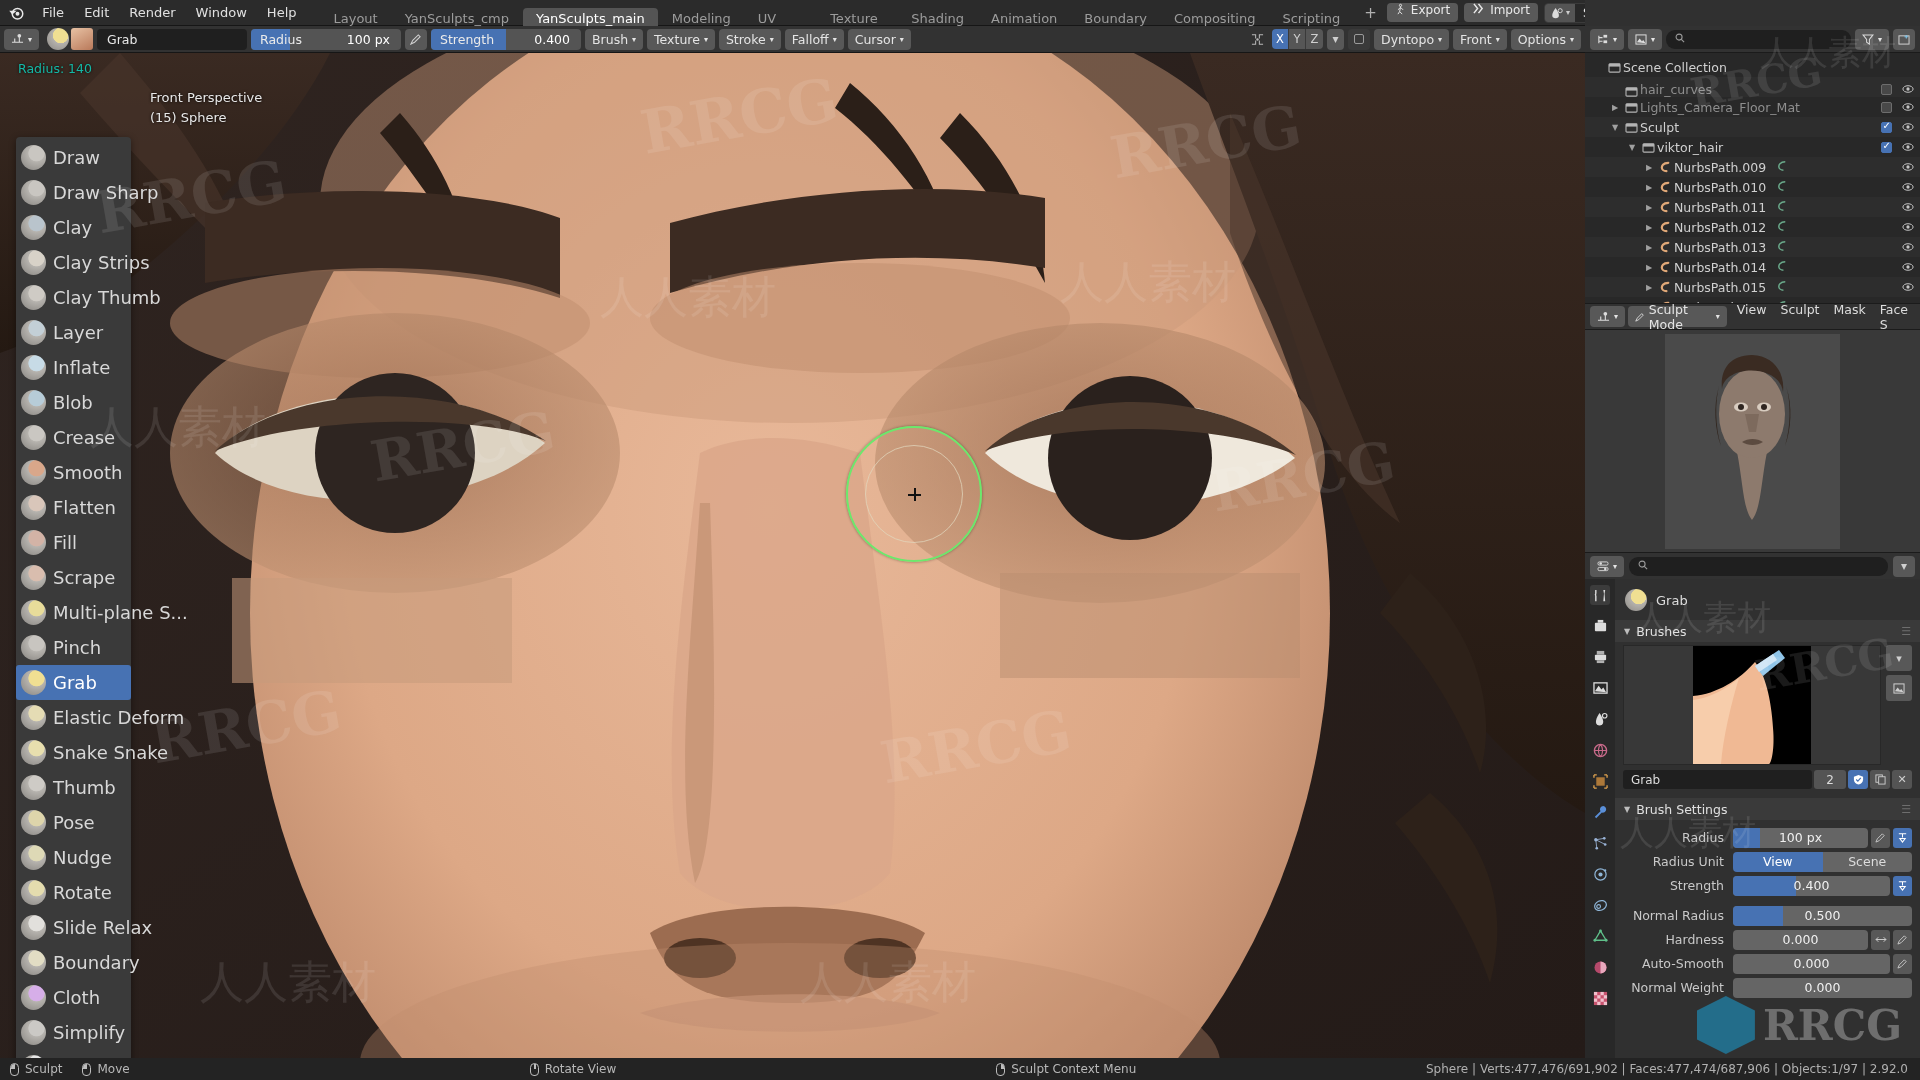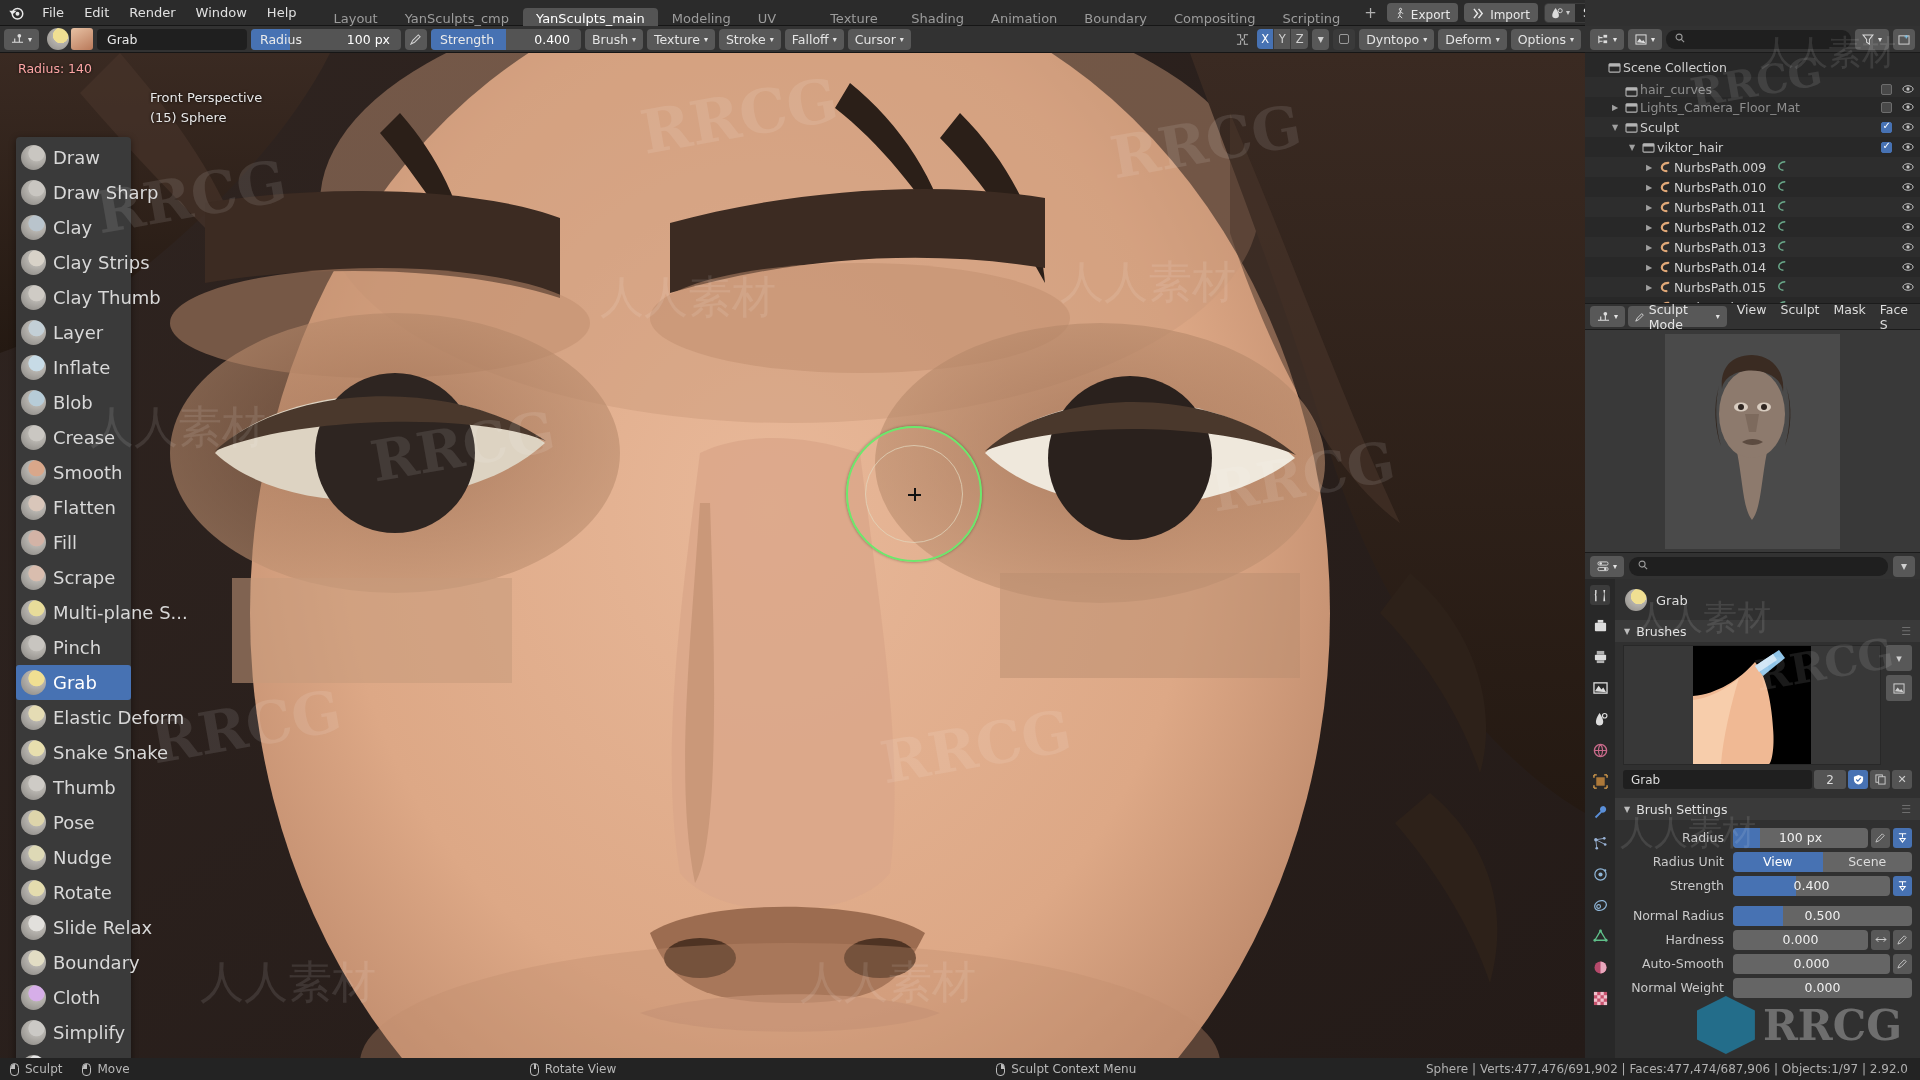--- a/index.html
+++ b/index.html
@@ -22,21 +22,21 @@
   .menu-item { padding: 0 10px; height: 26px; line-height: 26px; color: #e0e0e0; font-size: 13px; cursor: default; }
   .ws-tabs { display: flex; align-items: flex-end; height: 34px; margin-left: 14px; }
   .ws-tab {
     padding: 0 13px; height: 22px; line-height: 22px; font-size: 13px;
     color: #9c9c9c; border-radius: 4px 4px 0 0; margin-right: 1px;
   }
   .ws-tab.active { background: #545454; color: #ffffff; }
   .ws-plus { color: #b0b0b0; padding: 0 10px; font-size: 15px; }
   .topbar-right { margin-left: auto; display: flex; align-items: center; gap: 6px; padding-right: 6px; }
   .mini-btn {
-    background: #595959; border-radius: 4px; height: 19px; display: flex; align-items: flex-end;
+    background: #595959; border-radius: 4px; height: 19px; display: flex; align-items: flex-start;
     padding: 0 8px; gap: 5px; font-size: 12px; color: #e8e8e8;
   }
   .id-field {
     display: flex; align-items: center; height: 20px; background: #282828;
     border-radius: 4px; overflow: hidden; border: 1px solid #3b3b3b;
   }
   .id-icon { background: #545454; height: 18px; display:flex; align-items:center; padding: 0 5px; gap:3px; }
   .id-name { padding: 0 10px 0 8px; font-size: 12px; color: #e8e8e8; min-width: 110px; }
   .id-btn { width: 20px; height: 18px; display:flex; align-items:center; justify-content:center; color:#c8c8c8; }
 
@@ -78,21 +78,21 @@
   .toolhdr-right { margin-left:auto; display:flex; align-items:center; gap:4px; }
 
   
   .viewport {
     position: absolute; left: 0; top: 53px; width: 1585px; height: 1005px;
     overflow: hidden; background: #3a2d27;
   }
   .face-canvas { position:absolute; inset:0; }
   .vp-text { position:absolute; left: 150px; top: 35px; font-size: 13px; color: #e8e8e8;
              text-shadow: 0 0 3px rgba(0,0,0,.9); line-height: 1.55; }
-  .radius-hud { position:absolute; left: 18px; top: 8px; font-size: 12.5px; color:#fca5a5;
+  .radius-hud { position:absolute; left: 18px; top: 8px; font-size: 12.5px; color:#14b8a6;
                 text-shadow: 0 0 3px rgba(0,0,0,.9); }
 
   
   .brush-cursor { position:absolute; left: 846px; top: 373px; width: 136px; height: 136px; }
   .brush-cursor .outer {
     position:absolute; inset:0; border-radius: 50%; border: 2.5px solid #6ce86c;
     box-shadow: 0 0 3px rgba(0,0,0,.4);
   }
   .brush-cursor .inner {
     position:absolute; left: 19px; top: 19px; width: 98px; height: 98px;
@@ -393,21 +393,21 @@
         </div>
       <div class="sq-btn" style="width:17px">▾</div>
       <div class="sq-btn" style="background:#3a3a3a">
         <span style="width:10px;height:10px;border:1.3px solid #9a9a9a;border-radius:2px;display:block"></span>
       </div>
       <div class="hdr-drop">
         <span>Dyntopo</span>
         <span style="font-size:8px">▾</span>
       </div>
       <div class="hdr-drop">
-        <span>Deform</span>
+        <span>Front</span>
         <span style="font-size:8px">▾</span>
       </div>
       <div class="hdr-drop">
         <span>Options</span>
         <span style="font-size:8px">▾</span>
       </div>
     </div>
   </div>
 
   <div class="viewport">

